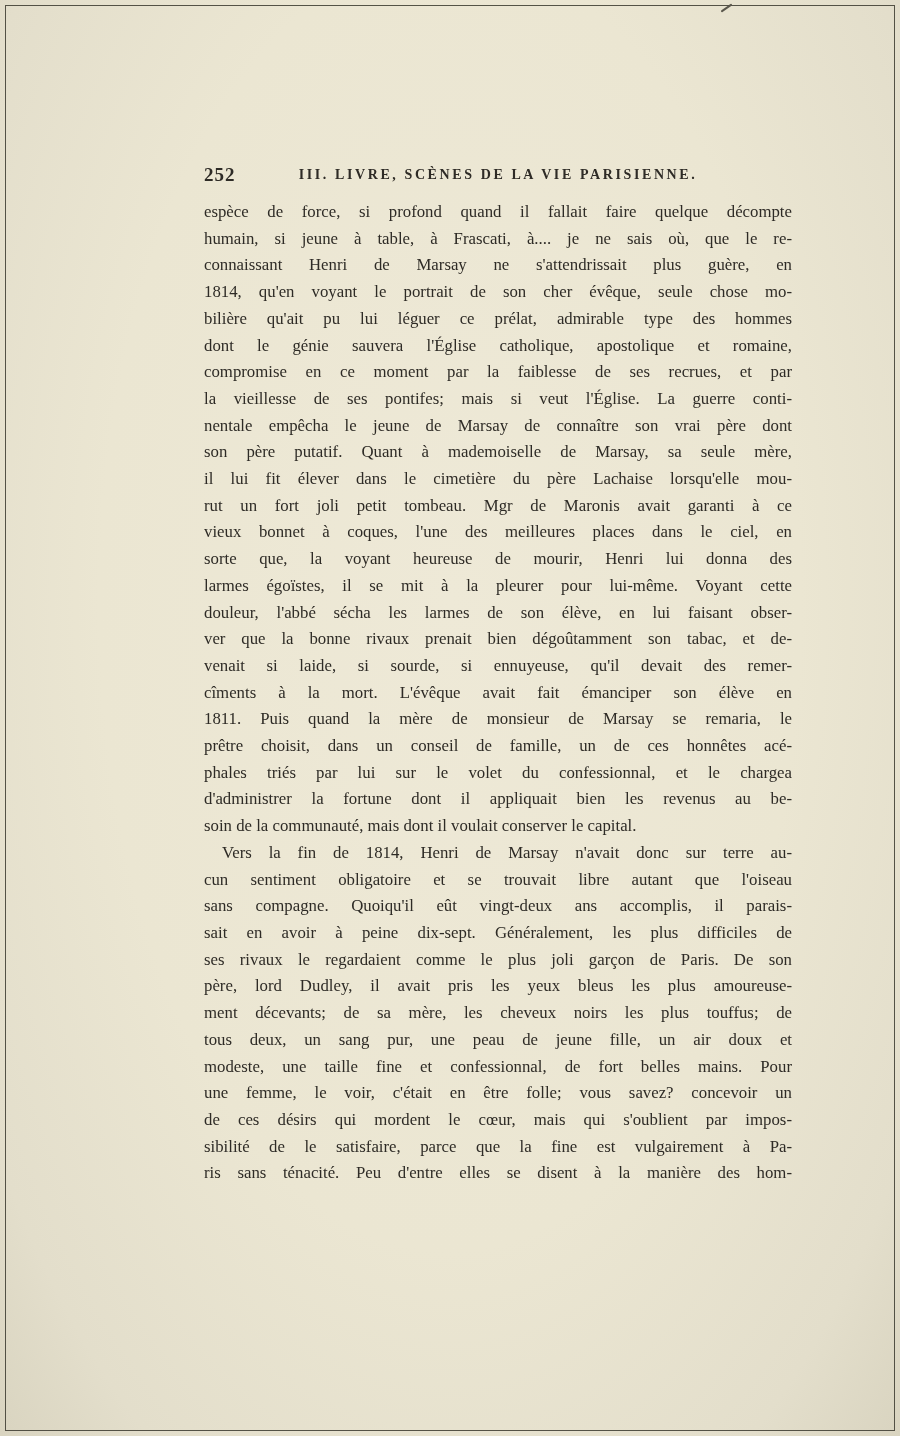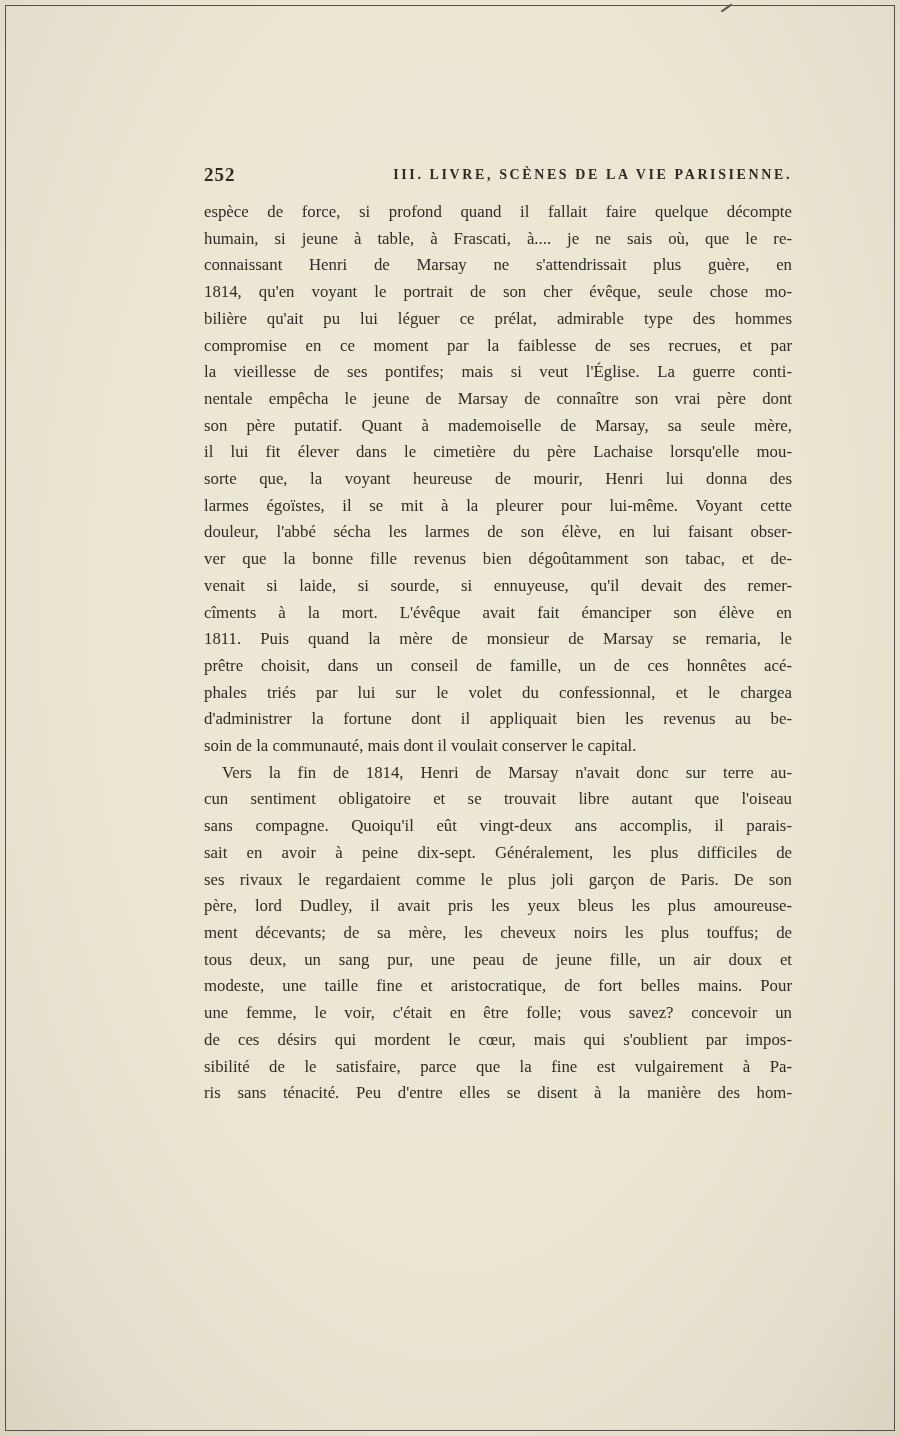--- a/index.html
+++ b/index.html
@@ -53,21 +53,21 @@
     top: 0;
     font-size: 19px;
     font-weight: bold;
     letter-spacing: 1px;
   }
   .running-title {
     position: absolute;
     left: 0;
     right: 0;
     top: 3px;
-    text-align: right;
+    text-align: center;
     font-size: 14px;
     font-weight: bold;
     letter-spacing: 2.6px;
     white-space: nowrap;
   }
   .text-block {
     position: absolute;
     left: 204px;
     top: 199px;
     width: 588px;
@@ -98,43 +98,46 @@
     <span class="page-num">252</span>
     <span class="running-title">III. LIVRE, SCÈNES DE LA VIE PARISIENNE.</span>
   </header>
 
   <main class="text-block">
       <div class="line">espèce de force, si profond quand il fallait faire quelque décompte</div>
       <div class="line">humain, si jeune à table, à Frascati, à.... je ne sais où, que le re-</div>
       <div class="line">connaissant Henri de Marsay ne s'attendrissait plus guère, en</div>
       <div class="line">1814, qu'en voyant le portrait de son cher évêque, seule chose mo-</div>
       <div class="line">bilière qu'ait pu lui léguer ce prélat, admirable type des hommes</div>
+      <div class="line">dont le génie sauvera l'Église catholique, apostolique et romaine,</div>
       <div class="line">compromise en ce moment par la faiblesse de ses recrues, et par</div>
       <div class="line">la vieillesse de ses pontifes; mais si veut l'Église. La guerre conti-</div>
       <div class="line">nentale empêcha le jeune de Marsay de connaître son vrai père dont</div>
       <div class="line">son père putatif. Quant à mademoiselle de Marsay, sa seule mère,</div>
       <div class="line">il lui fit élever dans le cimetière du père Lachaise lorsqu'elle mou-</div>
+      <div class="line">rut un fort joli petit tombeau. Mgr de Maronis avait garanti à ce</div>
+      <div class="line">vieux bonnet à coques, l'une des meilleures places dans le ciel, en</div>
       <div class="line">sorte que, la voyant heureuse de mourir, Henri lui donna des</div>
       <div class="line">larmes égoïstes, il se mit à la pleurer pour lui-même. Voyant cette</div>
       <div class="line">douleur, l'abbé sécha les larmes de son élève, en lui faisant obser-</div>
-      <div class="line">ver que la bonne fille revenus bien dégoûtamment son tabac, et de-</div>
+      <div class="line">ver que la bonne rivaux prenait bien dégoûtamment son tabac, et de-</div>
       <div class="line">venait si laide, si sourde, si ennuyeuse, qu'il devait des remer-</div>
       <div class="line">cîments à la mort. L'évêque avait fait émanciper son élève en</div>
       <div class="line">1811. Puis quand la mère de monsieur de Marsay se remaria, le</div>
       <div class="line">prêtre choisit, dans un conseil de famille, un de ces honnêtes acé-</div>
       <div class="line">phales triés par lui sur le volet du confessionnal, et le chargea</div>
       <div class="line">d'administrer la fortune dont il appliquait bien les revenus au be-</div>
       <div class="line flush-last">soin de la communauté, mais dont il voulait conserver le capital.</div>
       <div class="line indent">Vers la fin de 1814, Henri de Marsay n'avait donc sur terre au-</div>
       <div class="line">cun sentiment obligatoire et se trouvait libre autant que l'oiseau</div>
       <div class="line">sans compagne. Quoiqu'il eût vingt-deux ans accomplis, il parais-</div>
       <div class="line">sait en avoir à peine dix-sept. Généralement, les plus difficiles de</div>
       <div class="line">ses rivaux le regardaient comme le plus joli garçon de Paris. De son</div>
       <div class="line">père, lord Dudley, il avait pris les yeux bleus les plus amoureuse-</div>
       <div class="line">ment décevants; de sa mère, les cheveux noirs les plus touffus; de</div>
       <div class="line">tous deux, un sang pur, une peau de jeune fille, un air doux et</div>
-      <div class="line">modeste, une taille fine et aristocratique, de fort belles mains. Pour</div>
+      <div class="line">modeste, une taille fine et confessionnal, de fort belles mains. Pour</div>
       <div class="line">une femme, le voir, c'était en être folle; vous savez? concevoir un</div>
       <div class="line">de ces désirs qui mordent le cœur, mais qui s'oublient par impos-</div>
       <div class="line">sibilité de le satisfaire, parce que la fine est vulgairement à Pa-</div>
       <div class="line">ris sans ténacité. Peu d'entre elles se disent à la manière des hom-</div>
     </main>
 </div>
 
 </body></html>

